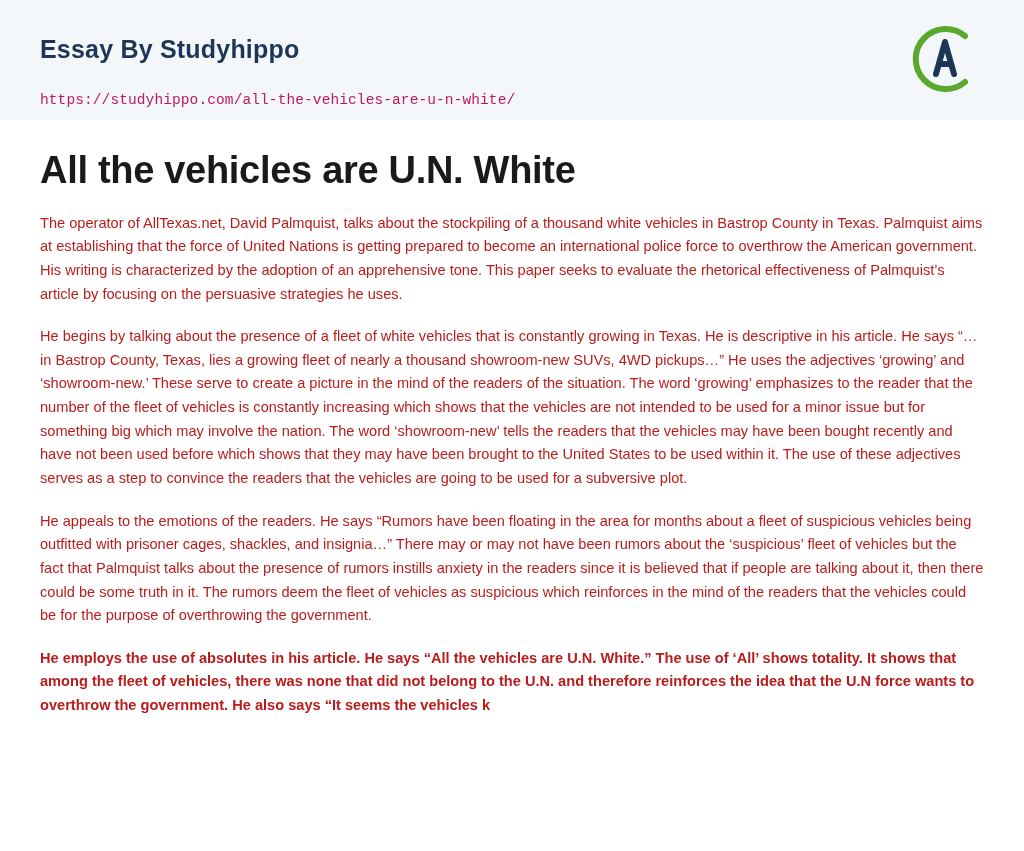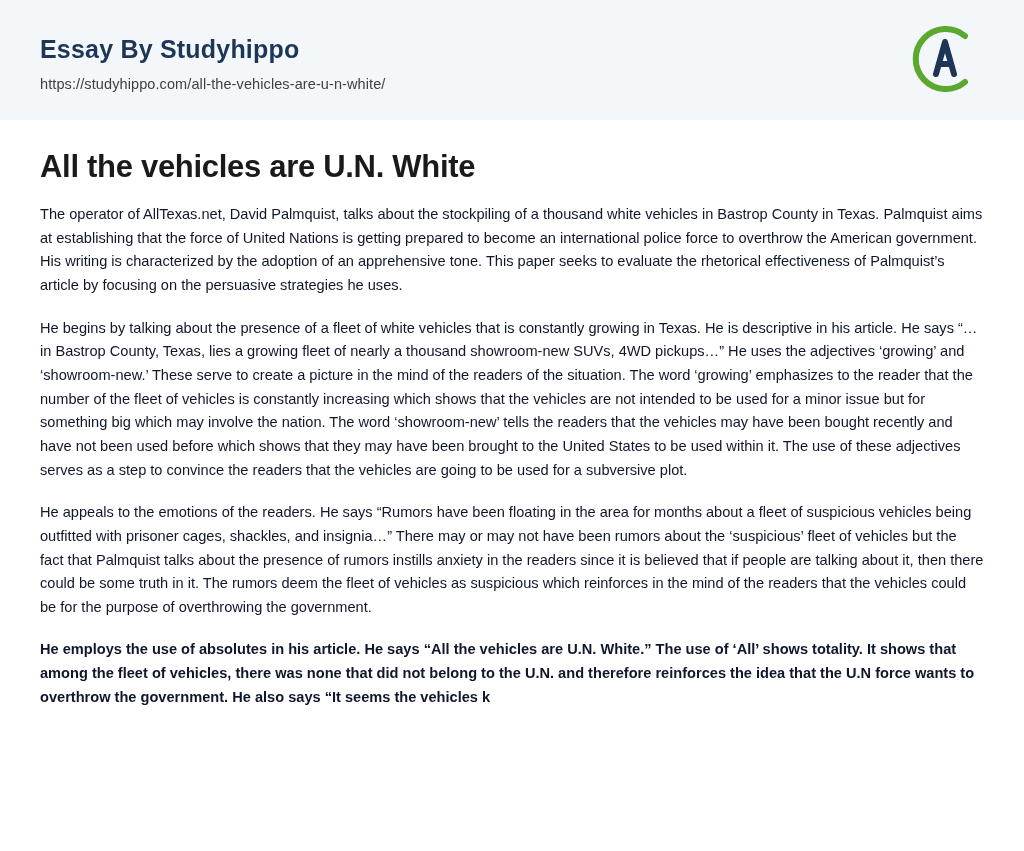--- a/index.html
+++ b/index.html
@@ -28,50 +28,51 @@
   }
   .brand-title {
     font-size: 25px;
     font-weight: bold;
     color: #1d3557;
     letter-spacing: 0.2px;
     margin: 0;
     line-height: 1.2;
   }
   .brand-url {
-    margin-top: 12px;
+    margin-top: 28px;
     font-size: 14.5px;
-    color: #404040;
+    color: #be185d;
     text-decoration: none;
     display: inline-block;
     letter-spacing: 0.1px;
+    font-family: Liberation Mono, monospace;
   }
   .logo {
     position: absolute;
     top: 22px;
     right: 42px;
     width: 74px;
     height: 74px;
   }
   .content {
     padding: 28px 40px 0 40px;
     box-sizing: border-box;
   }
   .doc-title {
-    font-size: 31px;
+    font-size: 38px;
     font-weight: bold;
     color: #1a1a1a;
     margin: 0 0 18px 0;
     letter-spacing: -0.3px;
     line-height: 1.2;
   }
   .para {
     font-size: 14.6px;
     line-height: 1.62;
-    color: #0f172a;
+    color: #b91c1c;
     margin: 0 0 19px 0;
     text-align: left;
   }
   .para:last-child {
     margin-bottom: 0;
     font-weight: bold;
   }
 </style>
 </head>
 <body>

